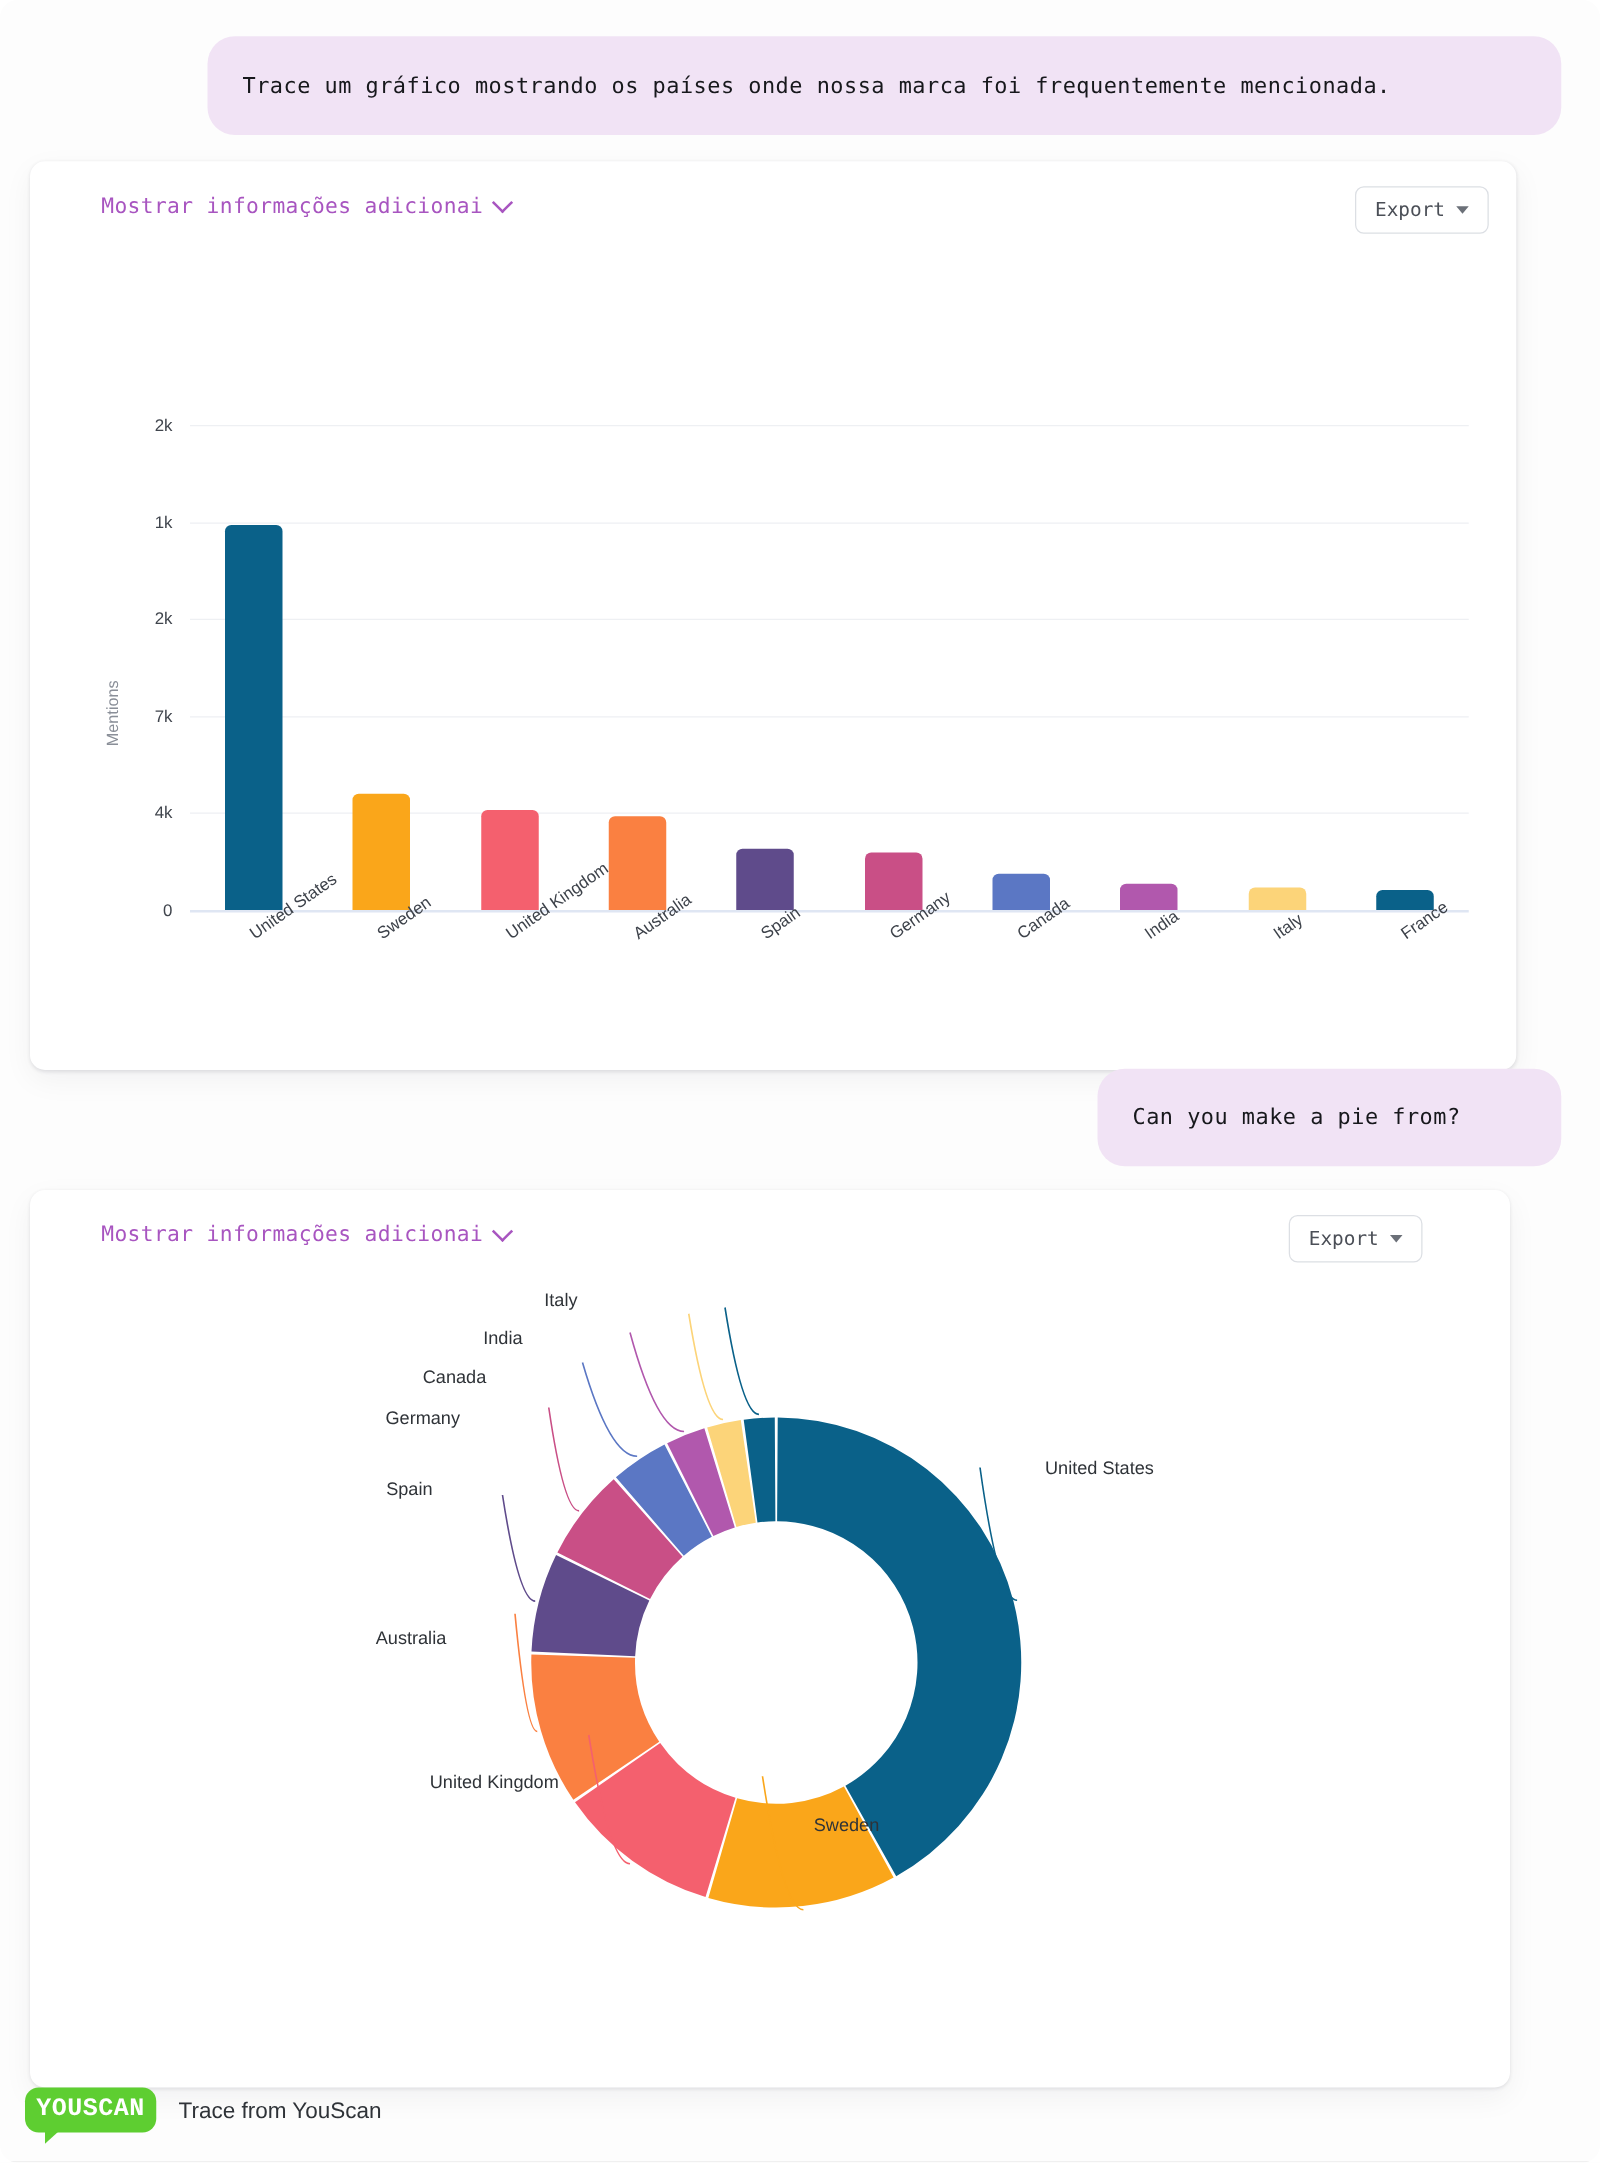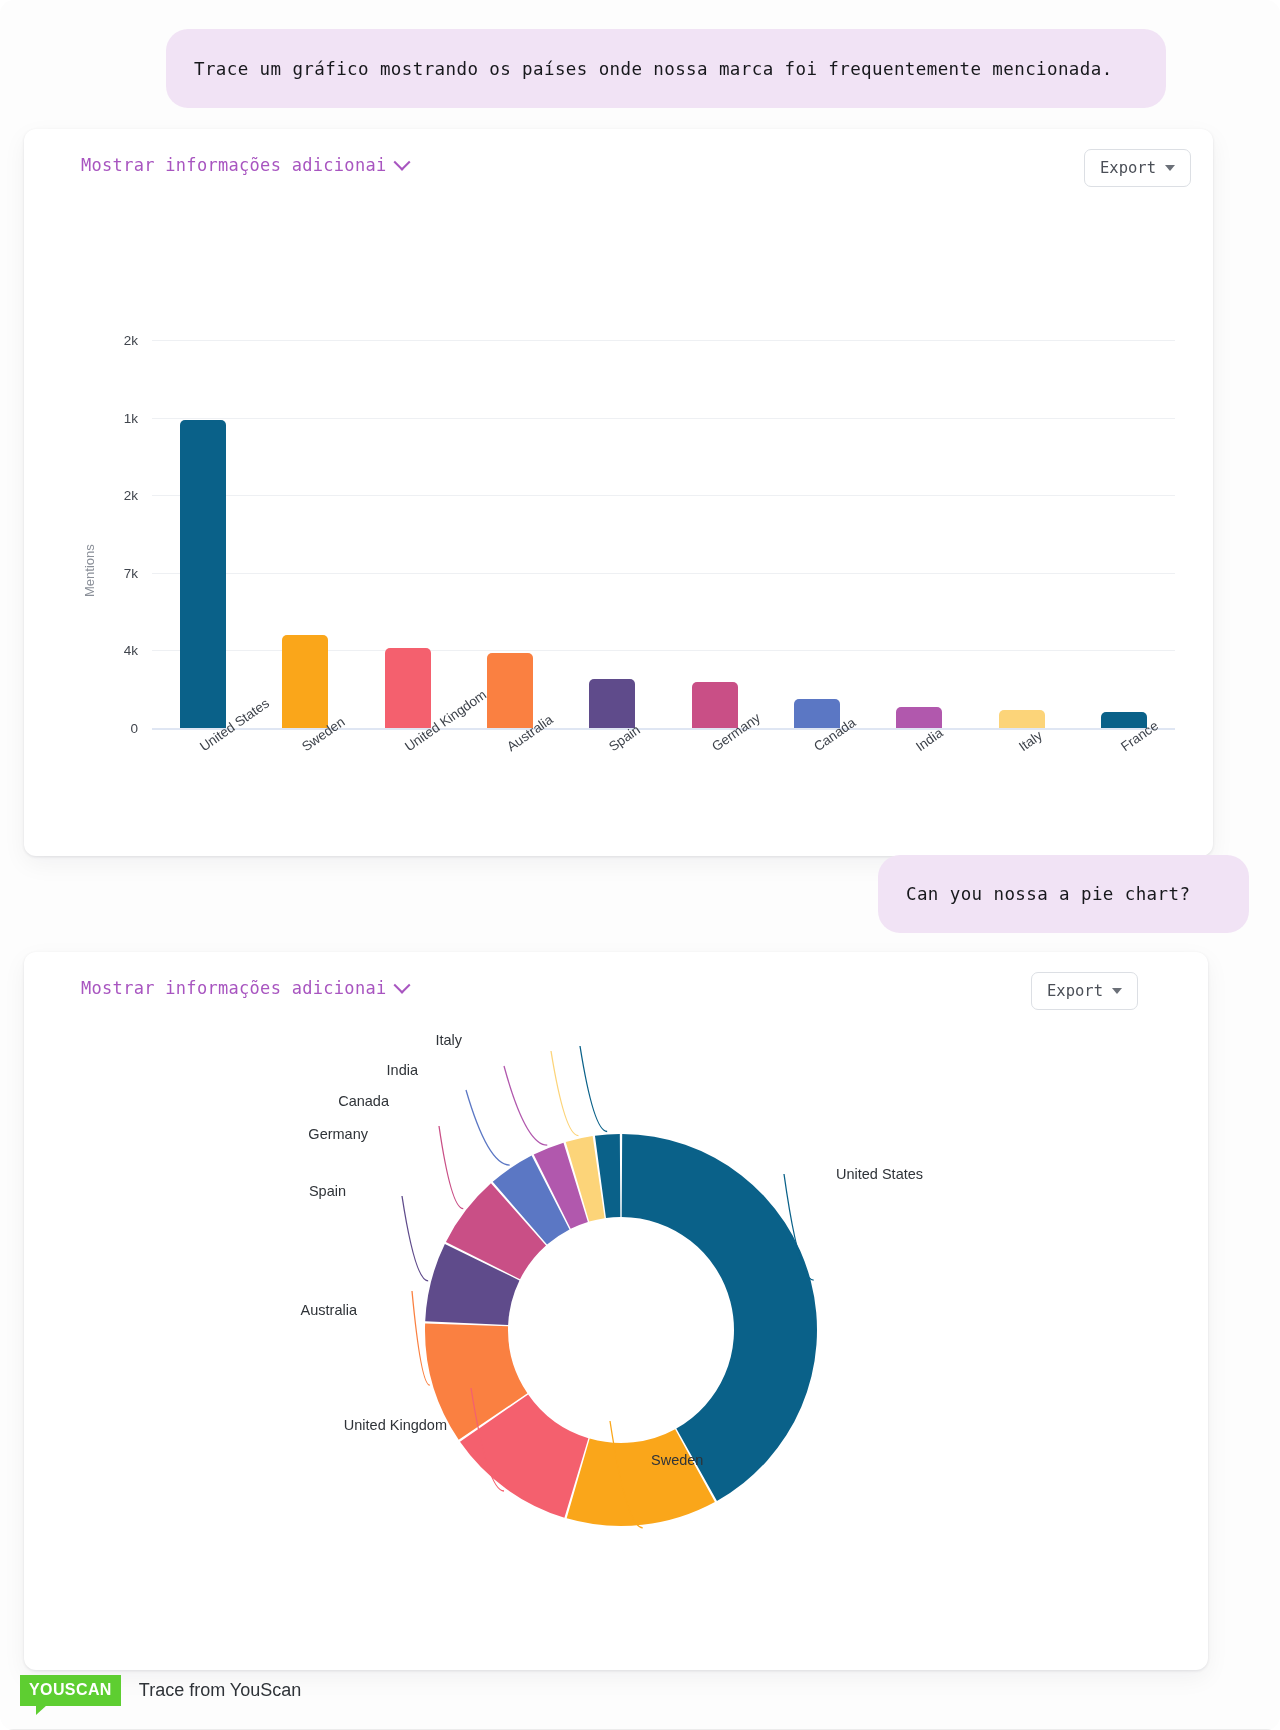--- a/index.html
+++ b/index.html
@@ -23,21 +23,21 @@
     background:#f1e3f5;
     border-radius:22px;
     font-family:"DejaVu Sans Mono","Liberation Mono",monospace;
     font-size:17.5px;
     color:#17181c;
     letter-spacing:.4px;
     display:flex; align-items:center;
     box-sizing:border-box;
   }
   #bubble-1{
-    left:166px; top:29px; width:1000px; height:79px;
+    left:166px; top:29px; width:1083px; height:79px;
     padding:0 28px;
   }
   #bubble-2{
     left:878px; top:855px; width:371px; height:78px;
     padding:0 28px;
     justify-content:flex-start;
   }
 
   
   .card{
@@ -149,25 +149,25 @@
   .footer{
     position:absolute;
     left:20px; bottom:24px;
     display:flex; align-items:center; gap:18px;
   }
   .logo{
     position:relative;
     background:#5ece31;
     color:#fff;
     font-weight:bold;
-    font-size:16px;
+    font-size:20px;
     letter-spacing:.4px;
     padding:6px 9px 7px 9px;
-    border-radius:0;
-    font-family:Liberation Sans, sans-serif;
+    border-radius:11px;
+    font-family:Liberation Mono, monospace;
   }
   .logo:after{
     content:"";
     position:absolute;
     left:16px; bottom:-9px;
     width:0;height:0;
     border-left:11px solid #5ece31;
     border-bottom:10px solid transparent;
   }
   .footer-text{ font-size:18px; color:#2f3338; }
@@ -235,21 +235,21 @@
           <div class="xlab" style="left: 684.65px; top: 535px;">Germany</div>
           <div class="xlab" style="left: 786.95px; top: 535px;">Canada</div>
           <div class="xlab" style="left: 889.25px; top: 535px;">India</div>
           <div class="xlab" style="left: 991.55px; top: 535px;">Italy</div>
           <div class="xlab" style="left: 1093.85px; top: 535px;">France</div>
         </div>
     </div>
   </div>
 
   <div class="bubble" id="bubble-2">
-    <span>Can you nossa a pie chart?</span>
+    <span>Can you make a pie from?</span>
   </div>
 
   <div class="card" id="card-pie">
     <div class="card-head">
       <div class="show-more">
         <span>Mostrar informações adicionai</span>
         <span class="chev"></span>
       </div>
       <div class="export-btn" id="export-pie">
         <span>Export</span>

